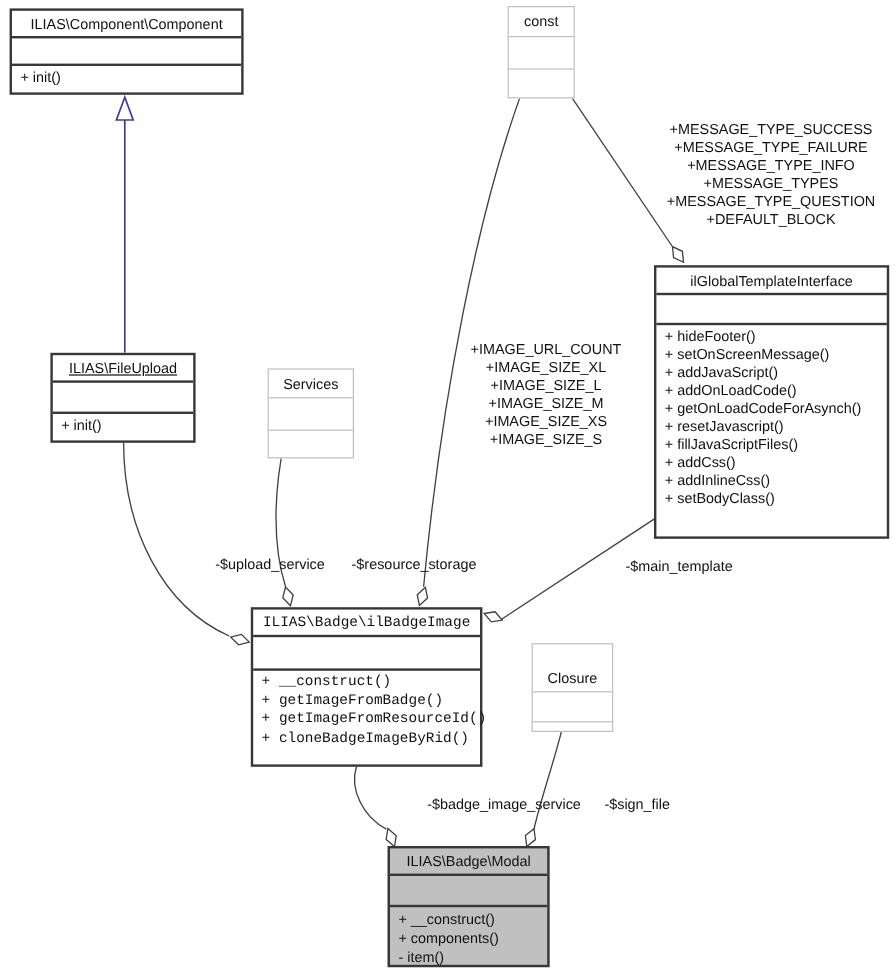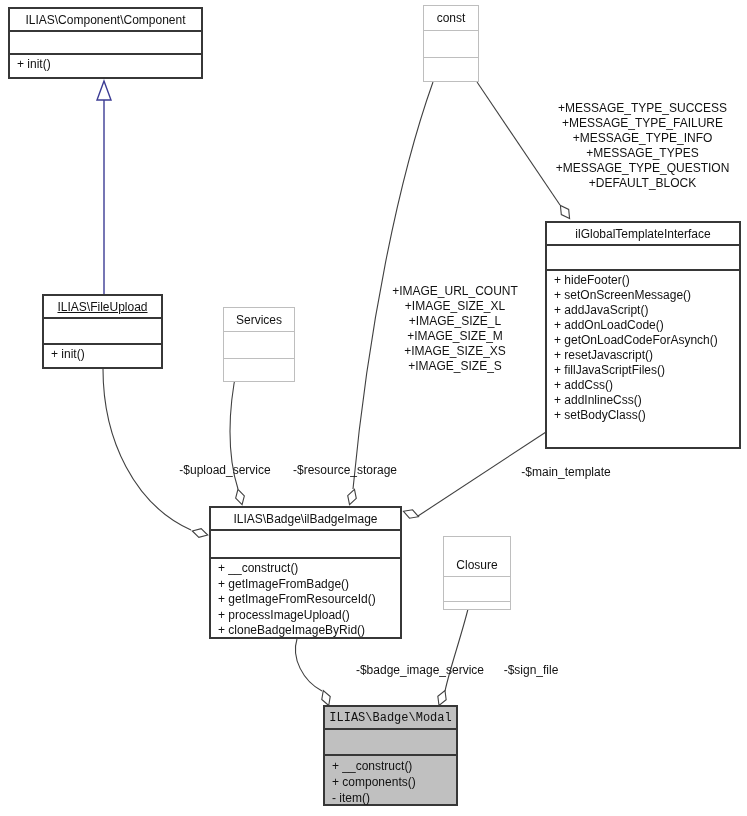--- a/index.html
+++ b/index.html
@@ -117,40 +117,39 @@
       <div class="uml-method">+ init()</div>
     </div>
 </div>
 
 <div class="uml-box external" style="left:201px;top:307px;width:72px;height:75px;margin-left:22px;">
   <div class="uml-title" style="height:24px;">Services</div>
   <div class="uml-attrs" style="height:27px;"></div>
   <div class="uml-methods"></div>
 </div>
 
-<div class="uml-box" style="left:209px;top:506px;width:193px;height:133px;">
+<div class="uml-box" style="left:209px;top:506px;width:193px;height:133px;font-family:Liberation Mono, monospace;">
   <div class="uml-title" style="height:23px;">ILIAS\Badge\ilBadgeImage</div>
   <div class="uml-attrs" style="height:28px;"></div>
   <div class="uml-methods">
       <div class="uml-method">+ __construct()</div>
       <div class="uml-method">+ getImageFromBadge()</div>
       <div class="uml-method">+ getImageFromResourceId()</div>
-      <div class="uml-method">+ processImageUpload()</div>
       <div class="uml-method">+ cloneBadgeImageByRid()</div>
     </div>
 </div>
 
 <div class="uml-box external" style="left:443px;top:536px;width:68px;height:74px;">
   <div class="uml-title" style="height:24px;margin-top:16px;">Closure</div>
   <div class="uml-attrs" style="height:25px;"></div>
   <div class="uml-methods"></div>
 </div>
 
 <div class="uml-box highlight modal-box" style="left:323px;top:705px;width:135px;height:101px;">
-  <div class="uml-title" style="height:23px;font-family:Liberation Mono, monospace;">ILIAS\Badge\Modal</div>
+  <div class="uml-title" style="height:23px;">ILIAS\Badge\Modal</div>
   <div class="uml-attrs" style="height:26px;"></div>
   <div class="uml-methods">
       <div class="uml-method">+ __construct()</div>
       <div class="uml-method">+ components()</div>
       <div class="uml-method">- item()</div>
     </div>
 </div>
 
 <div class="edge-label" style="left:181px;top:463px;">-$upload_service</div>
 <div class="edge-label" style="left:301px;top:463px;">-$resource_storage</div>

